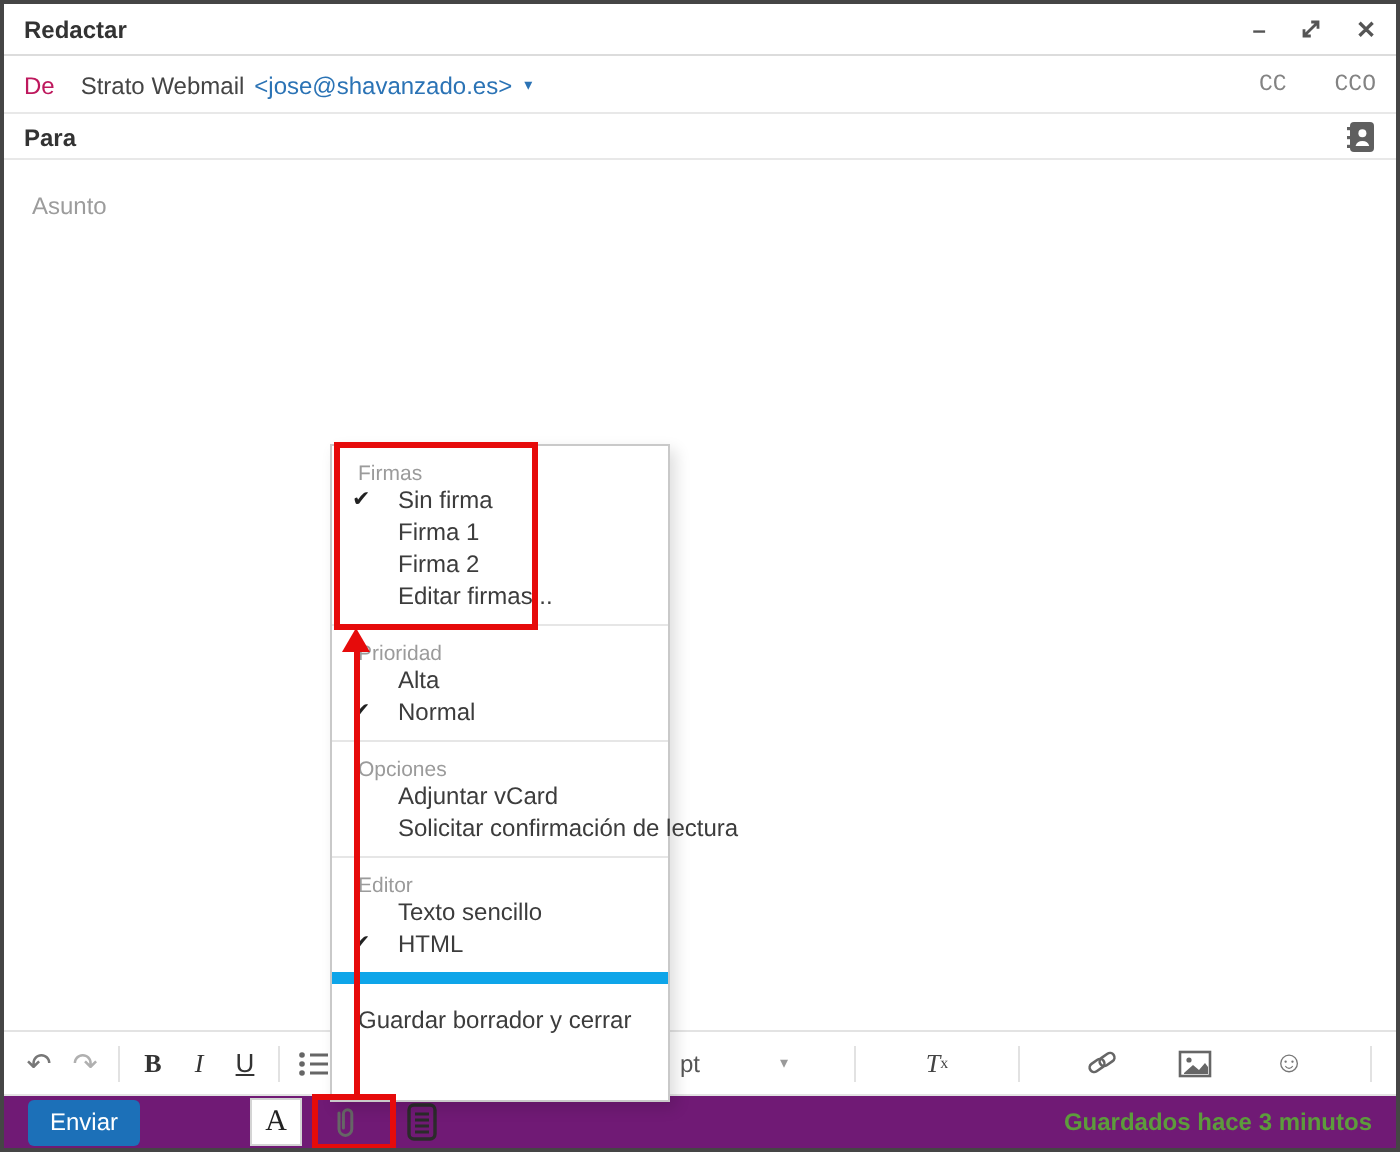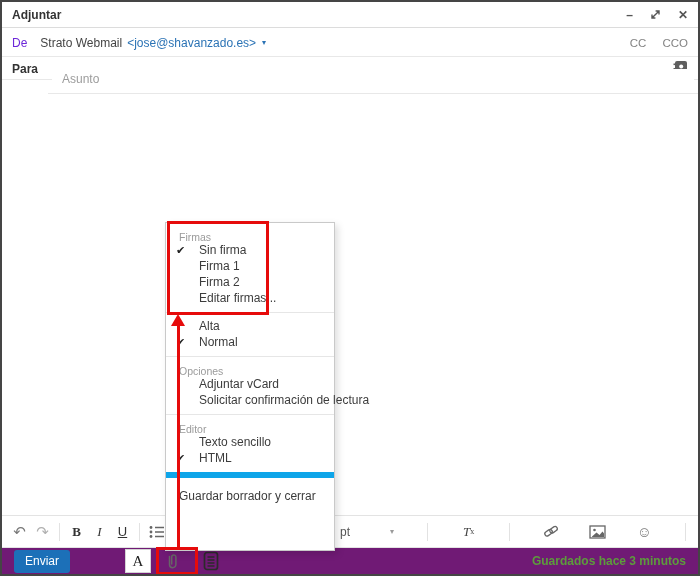--- a/index.html
+++ b/index.html
@@ -14,30 +14,30 @@
   
   .titlebar{position:absolute; left:0; right:0; top:0; height:26px;
             border-bottom:1px solid #dcdcdc; display:flex; align-items:center; padding:0 10px;}
   .title{font-size:12px; font-weight:bold; color:#333;}
   .controls{margin-left:auto; display:flex; align-items:center; gap:17px;}
   .ctrl{color:#555; font-size:12px; font-weight:bold; line-height:1; cursor:default;}
 
   
   .row{position:absolute; left:0; right:0; display:flex; align-items:center; padding:0 10px; font-size:12px;}
   .de-row{top:27px; height:28px; border-bottom:1px solid #e8e8e8;}
-  .de-label{color:#6d28d9; margin-right:13px;}
+  .de-label{color:#be185d; margin-right:13px;}
   .account-name{color:#444; margin-right:5px;}
   .account-email{color:var(--link);}
   .caret-blue{color:var(--link); font-size:8px; margin-left:6px;}
-  .cc-group{margin-left:auto; display:flex; gap:16px;}
+  .cc-group{margin-left:auto; display:flex; gap:24px;font-family:Liberation Mono, monospace;}
   .cc-btn{color:#838383; font-size:11.5px;}
   .para-row{top:56px; height:22px; border-bottom:1px solid #e8e8e8;}
   .para-label{font-weight:bold; color:#333;}
   .para-input{flex:1; height:100%;}
-  .asunto-row{top:63px; height:29px; border-bottom:1px solid #e8e8e8; padding:4px;margin-left:46px;}
+  .asunto-row{top:87px; height:29px; border-bottom:1px solid #e8e8e8; padding:4px;}
   .asunto-input{width:100%; height:100%; border:0; outline:none; padding:0 10px;
                 font-size:12px; font-family:"Liberation Sans",sans-serif; color:#333;}
   .asunto-input::placeholder{color:#9c9c9c; opacity:1;}
   .body-area{position:absolute; left:0; right:0; top:109px; height:404px; background:#fff;}
 
   
   .toolbar{position:absolute; left:0; right:0; top:513px; height:32px; border-top:1px solid #e3e3e3; background:#fff;}
   .tb-left{position:absolute; left:6px; top:4px; display:flex; align-items:center;}
   .tb-right{position:absolute; left:330px; top:4px; display:flex; align-items:center;gap:24px;}
   .tb-btn{min-width:21px; height:23px; display:flex; align-items:center; justify-content:center;
@@ -88,21 +88,21 @@
             border-left:7px solid transparent; border-right:7px solid transparent;
             border-bottom:12px solid var(--annotation);}
   svg{display:block;}
 </style>
 </head>
 <body>
 
 <div class="window">
 
   <div class="titlebar">
-    <span class="title">Adjuntar</span>
+    <span class="title">Redactar</span>
     <div class="controls">
       <span class="ctrl">–</span>
       <span class="ctrl">
         <svg width="11" height="11" viewBox="0 0 11 11">
             <path d="M2.2 8.8 L8.8 2.2 M5.6 2 H9 V5.4 M5.4 9 H2 V5.6" stroke="#555" stroke-width="1.4" fill="none"></path>
           </svg>
       </span>
       <span class="ctrl">✕</span>
     </div>
   </div>
@@ -220,20 +220,21 @@
 
   <div class="menu">
     <div class="menu-section">
       <div class="menu-label">Firmas</div>
       <div class="menu-item"><span class="check">✔</span><span>Sin firma</span></div>
       <div class="menu-item"><span>Firma 1</span></div>
       <div class="menu-item"><span>Firma 2</span></div>
       <div class="menu-item"><span>Editar firmas...</span></div>
     </div>
     <div class="menu-section bordered">
+      <div class="menu-label">Prioridad</div>
       <div class="menu-item"><span>Alta</span></div>
       <div class="menu-item"><span class="check">✔</span><span>Normal</span></div>
     </div>
     <div class="menu-section bordered">
       <div class="menu-label">Opciones</div>
       <div class="menu-item"><span>Adjuntar vCard</span></div>
       <div class="menu-item"><span>Solicitar confirmación de lectura</span></div>
     </div>
     <div class="menu-section bordered">
       <div class="menu-label">Editor</div>

